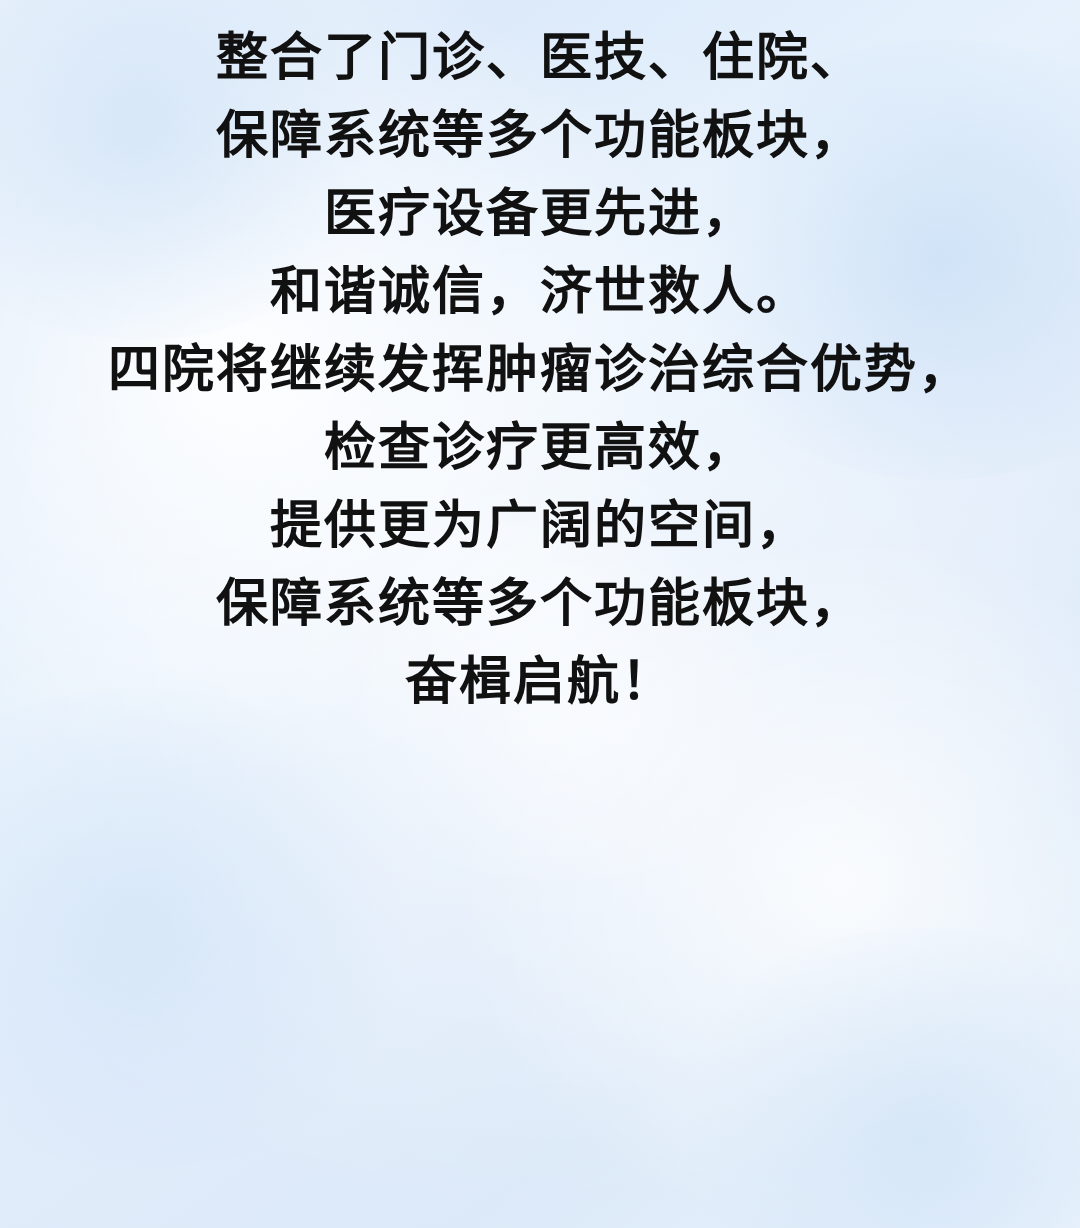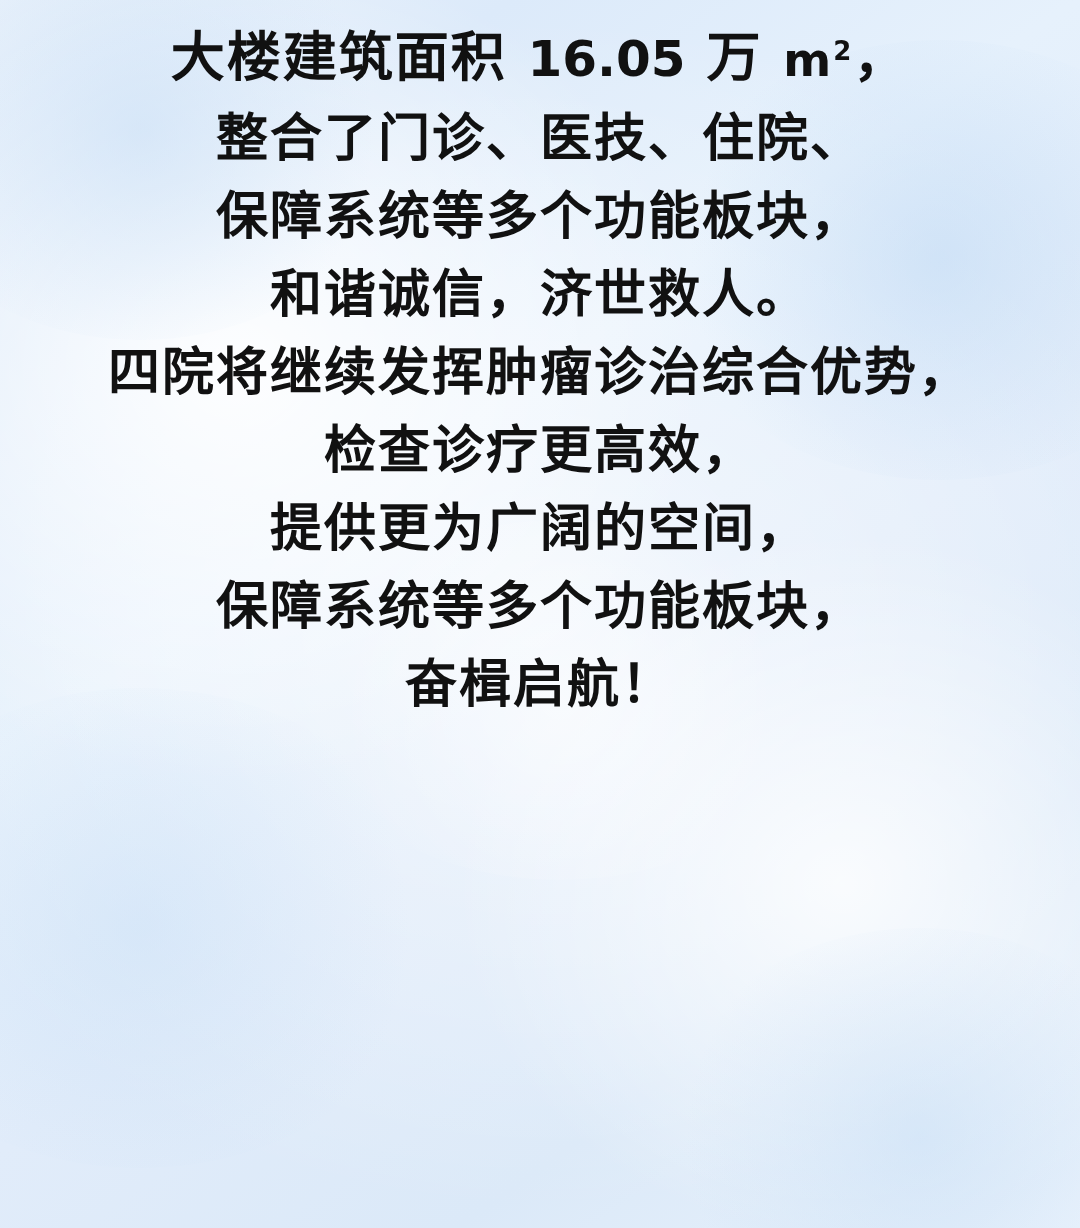--- a/index.html
+++ b/index.html
@@ -97,26 +97,24 @@
 <div id="poster">
 
   <div class="blotch b1"></div>
   <div class="blotch b2"></div>
   <div class="blotch b3"></div>
   <div class="blotch b4"></div>
   <div class="blotch b5"></div>
 
   <div id="text-block">
 
-    <div class="line big">
-      <span>大楼建筑面积 </span><span class="num">16.05</span><span> 万 </span><span class="unit"><span>m</span><sup>2</sup></span><span>，</span>
-    </div>
 
     <div class="line">整合了门诊、医技、住院、</div>
     <div class="line">保障系统等多个功能板块，</div>
+    <div class="line">医疗设备更先进，</div>
     <div class="line">和谐诚信，济世救人。</div>
     <div class="line">四院将继续发挥肿瘤诊治综合优势，</div>
     <div class="line">检查诊疗更高效，</div>
     <div class="line">提供更为广阔的空间，</div>
     <div class="line">保障系统等多个功能板块，</div>
     <div class="line">奋楫启航！</div>
 
   </div>
 </div>
 

